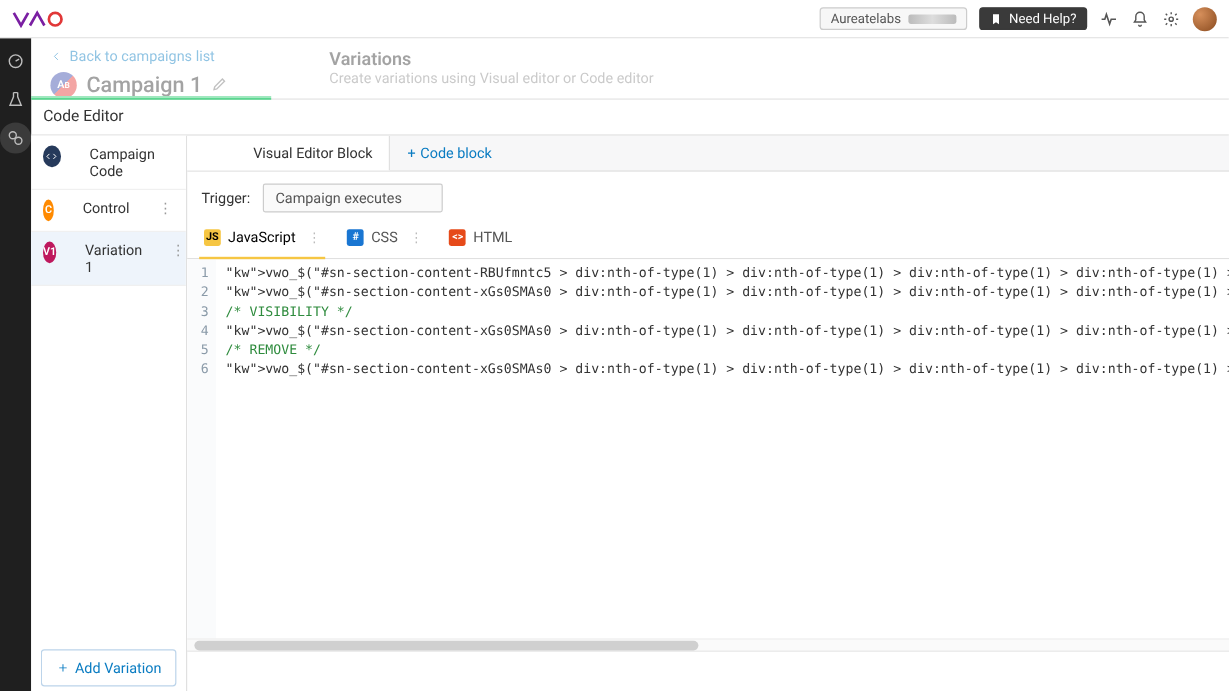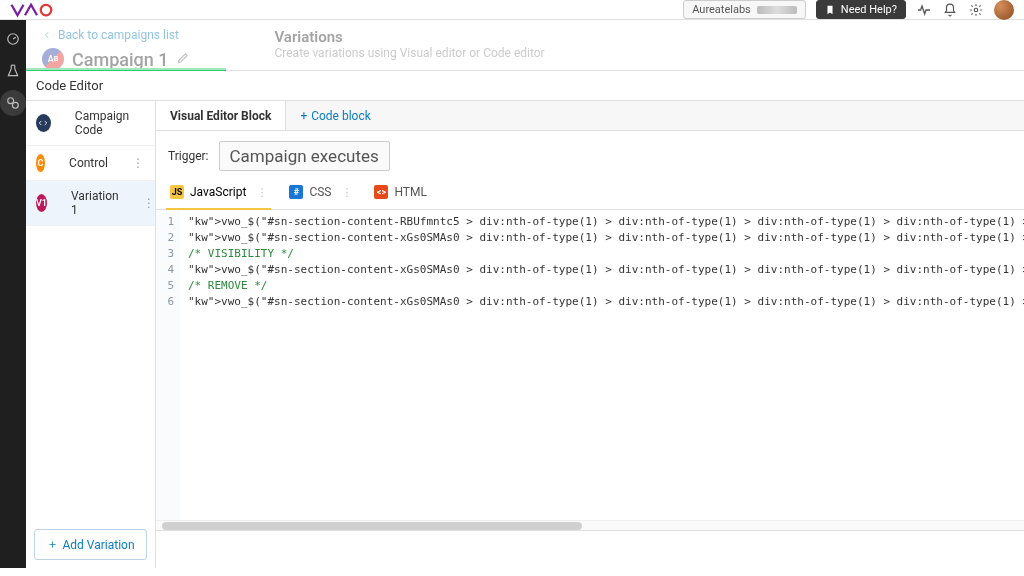--- a/index.html
+++ b/index.html
@@ -16,21 +16,21 @@
     --panel-bg: #f7f7f8;
     --header-overlay: rgba(255,255,255,0.55);
     --code-blue: #2c6cae;
     --code-purple: #7a3fbf;
     --code-green: #2e8b3d;
   }
   * { box-sizing: border-box; }
   html,body { margin:0; padding:0; width:1024px; height:576px; font-family: -apple-system, BlinkMacSystemFont, "Segoe UI", Roboto, Arial, sans-serif; color:#222; overflow:hidden; background:#fff;}
   
   .topbar {
-    height:20px; border-bottom:1px solid var(--border);
+    height:32px; border-bottom:1px solid var(--border);
     display:flex; align-items:center; justify-content:space-between;
     padding:0 10px;
   }
   .logo { display:flex; align-items:center; gap:2px; }
   .logo svg { height:16px; }
   .top-right { display:flex; align-items:center; gap:10px; }
   .pill {
     display:flex; align-items:center; gap:6px;
     border:1px solid #ccc; border-radius:3px; padding:2px 8px;
     font-size:11px; color:#555; background:#f7f7f7;
@@ -92,21 +92,21 @@
   .editor-toolbar .title { font-size:13px; }
 
   
   .editor-body { flex:1; display:flex; min-height:0; }
   .side-panel {
     width:130px; border-right:1px solid var(--border);
     display:flex; flex-direction:column; background:#fff;
   }
   .side-list { flex:1; overflow:auto; }
   .side-item {
-    display:flex; align-items:center; gap:24px; padding:8px 10px;
+    display:flex; align-items:flex-start; gap:24px; padding:8px 10px;
     font-size:12px; color:#333; border-bottom:1px solid #f0f0f0;
     position:relative;
   }
   .side-item .dot {
     width:18px; height:18px; border-radius:50%;
     display:flex; align-items:center; justify-content:center;
     color:#fff; font-size:9px; font-weight:600;
   }
   .dot.blue-dark { background:#263a5b; }
   .dot.orange { background:var(--orange); }
@@ -130,21 +130,21 @@
     border-right:1px solid var(--border); color:#333; background:#fff;
   }
   .tab.secondary { background:transparent; color:var(--blue2); border-right:none; }
   .tab.secondary .plus { margin-right:4px; }
 
   .trigger-row {
     padding:10px 12px; display:flex; align-items:center; gap:10px; font-size:12px;
   }
   .trigger-row label { color:#333;text-align:center; }
   .trigger-select {
-    border:1px solid #ccc; border-radius:2px; padding:4px 10px; font-size:17px; color:#555; background:#fafafa;
+    border:1px solid #ccc; border-radius:2px; padding:4px 10px; font-size:12px; color:#555; background:#fafafa;
     min-width:150px;
   }
 
   .lang-tabs {
     display:flex; align-items:center; gap:18px; padding:0 12px 6px 12px; font-size:12px;
     border-bottom:1px solid var(--border);
   }
   .lang-tab { display:flex; align-items:center; gap:6px; padding:4px 2px; color:#555; position:relative;}
   .lang-tab .badge {
     width:14px; height:14px; border-radius:2px; display:flex; align-items:center; justify-content:center;
@@ -305,21 +305,21 @@
         </div>
         <div class="add-variation">
           <span>＋</span>
           <span>Add Variation</span>
         </div>
       </div>
 
       <div class="editor-main">
         <div class="tab-row">
           <div class="tab">
-            <span style="font-weight:700;">Visual Editor Block</span>
+            <span style="font-weight:400;margin-left:41px;">Visual Editor Block</span>
           </div>
           <div class="tab secondary">
             <span class="plus">+</span>
             <span>Code block</span>
           </div>
         </div>
 
         <div class="trigger-row">
           <label>Trigger:</label>
           <div class="trigger-select">

